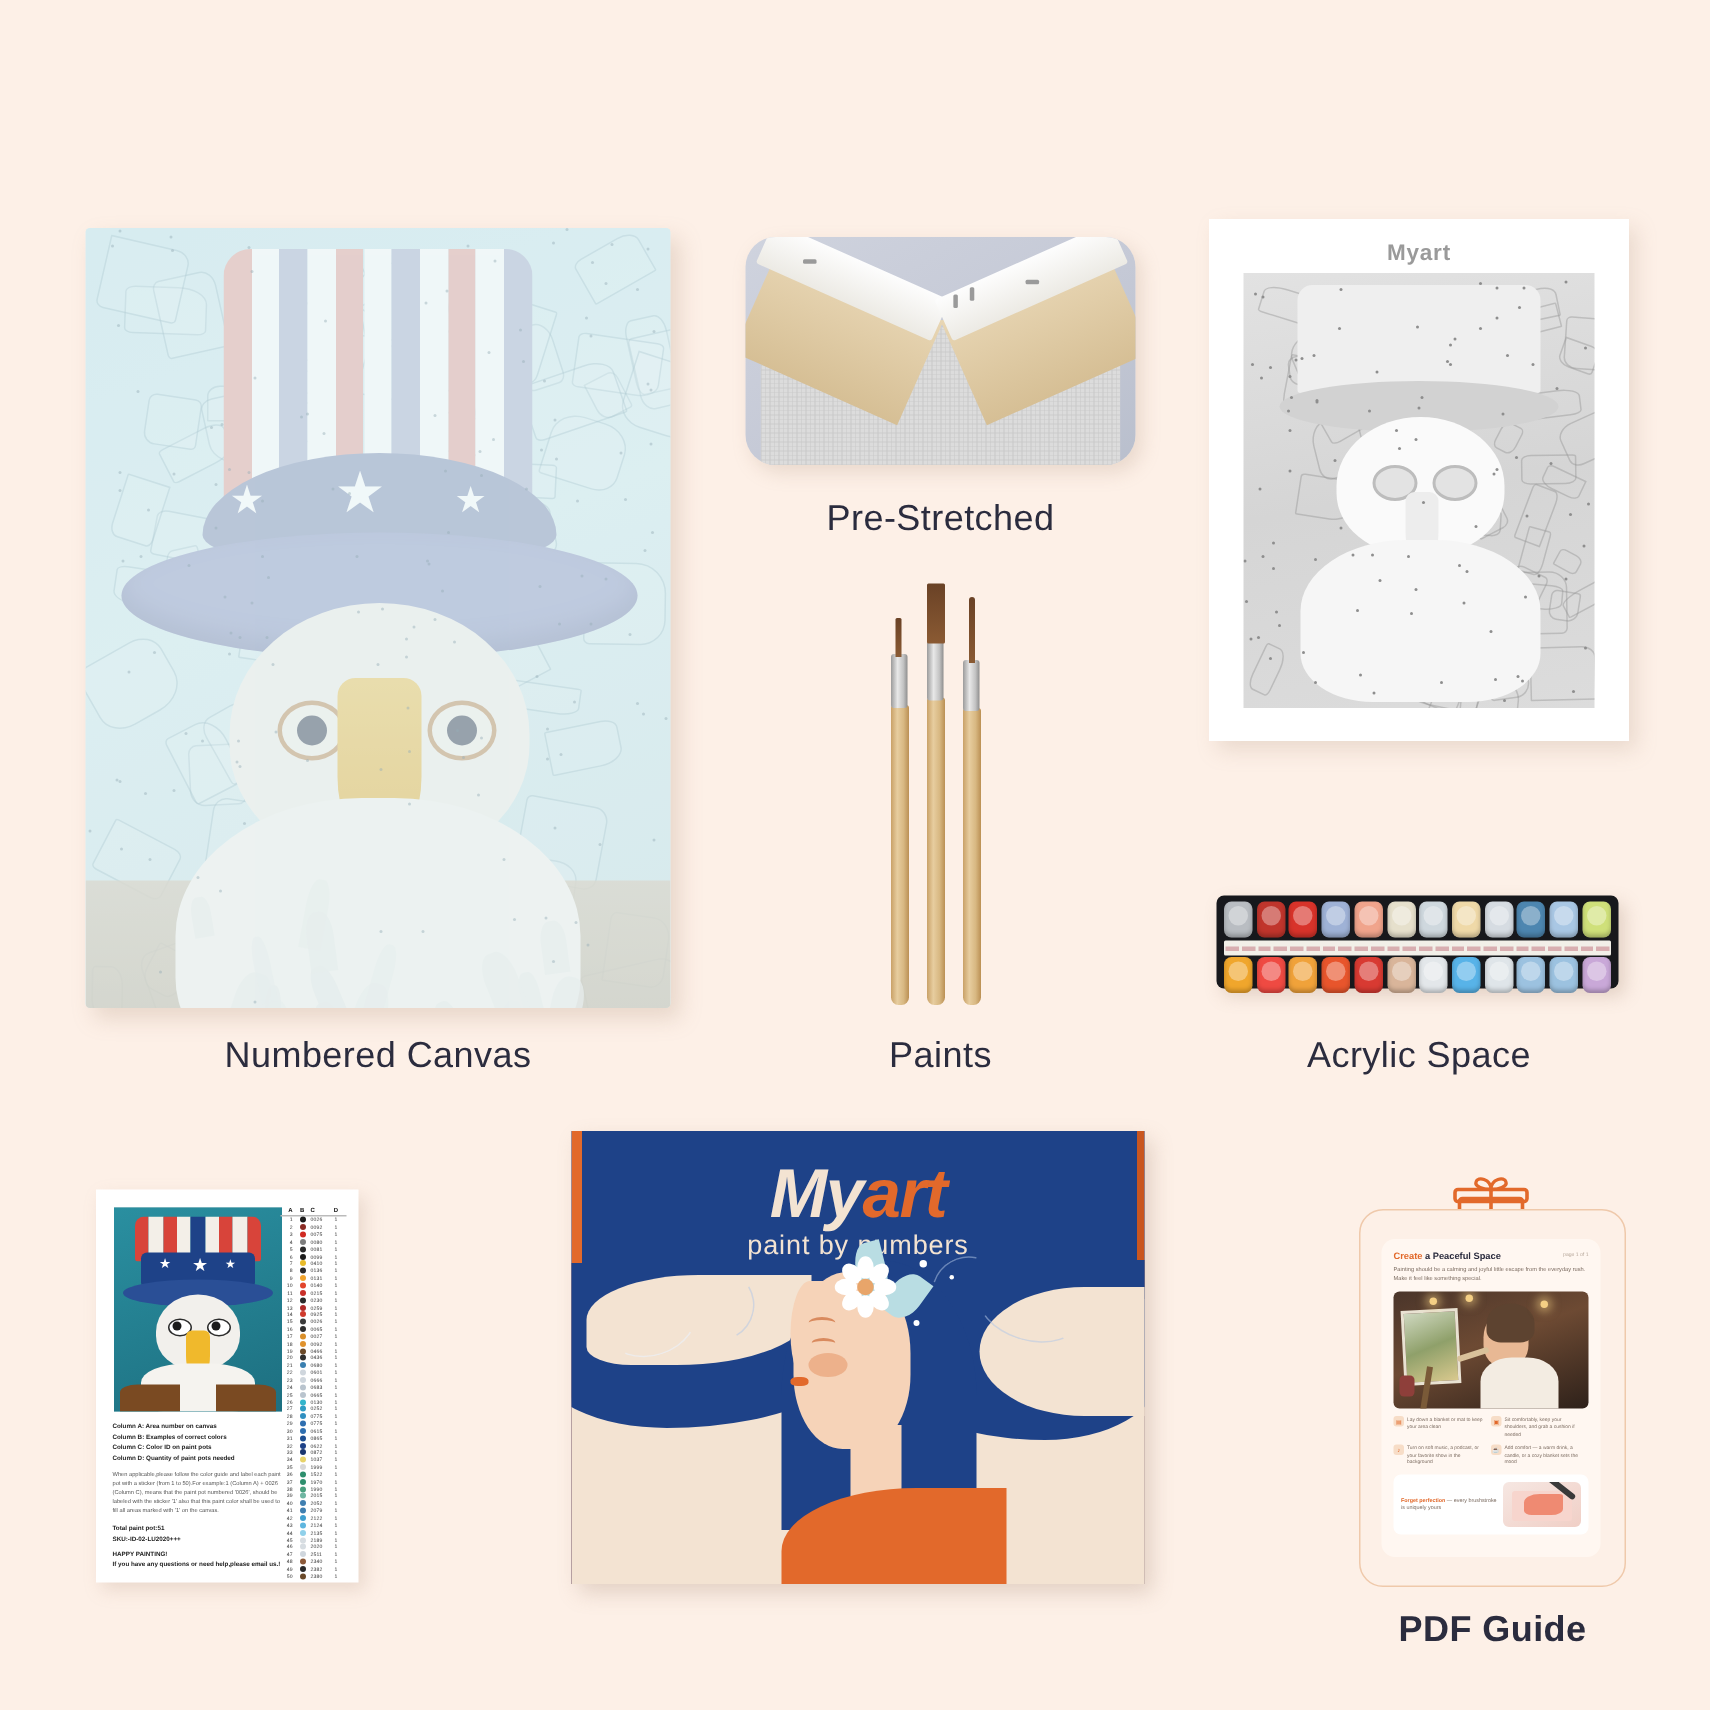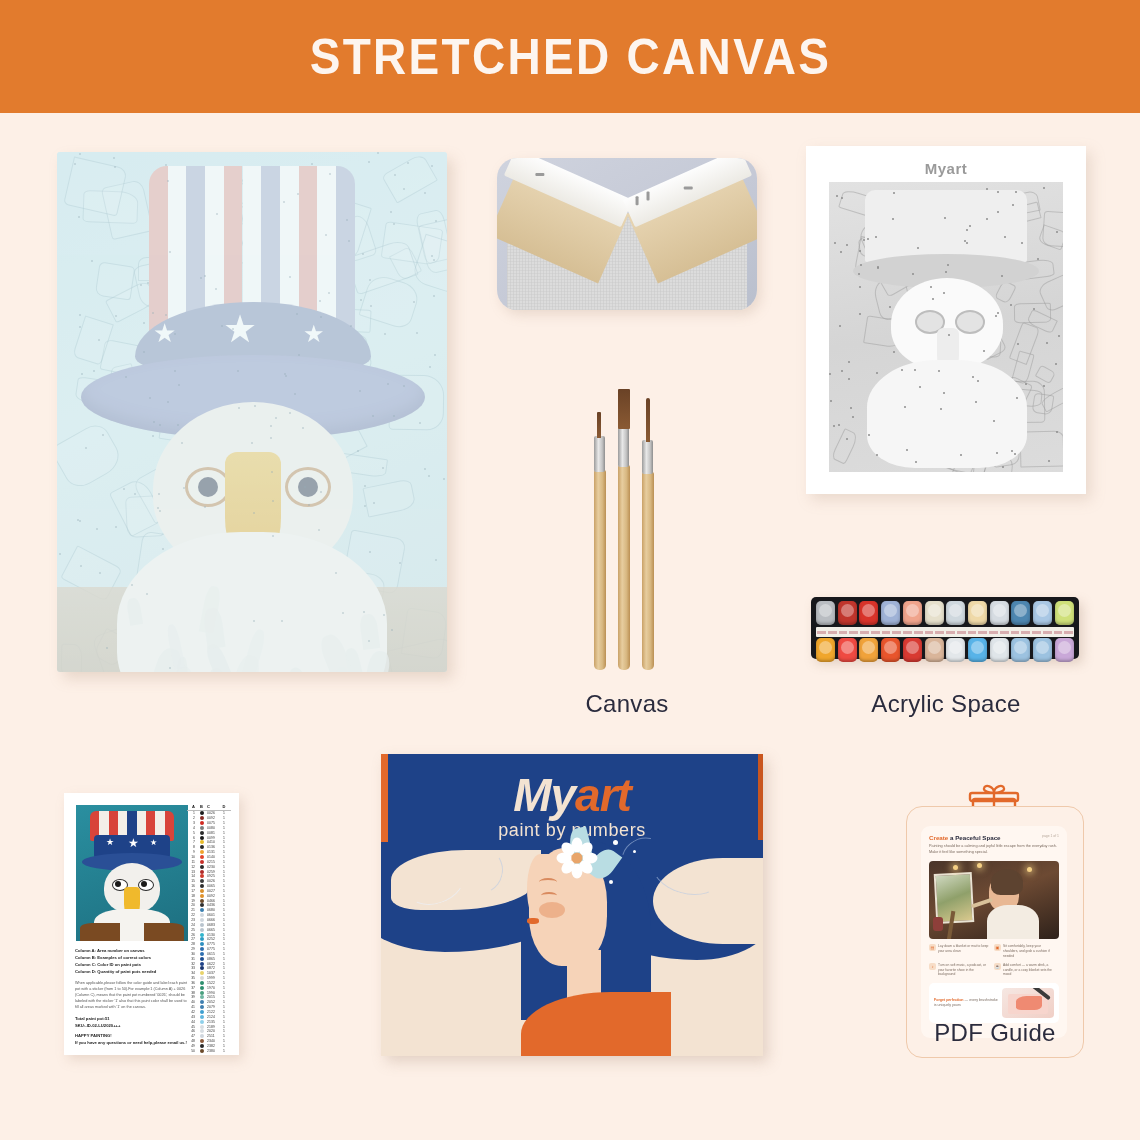--- a/index.html
+++ b/index.html
@@ -172,23 +172,20 @@
   .pdf-note-tx{font-size:3.6px;color:#7b6b60;line-height:1.5;}
   .pdf-note-tx b{color:#e2692b;}
   .pdf-note-img{width:52px;height:30px;border-radius:4px;flex:none;
     background:linear-gradient(150deg,#f6e7e2,#f0cfc6);position:relative;overflow:hidden;}
 </style>
 </head>
 <body>
 
 <div class="page">
 
-  <div class="header">
-    <h1>STRETCHED CANVAS</h1>
-  </div>
 
   <div class="canvas-wrap">
     <div class="canvas-art">
       <div class="cv-sky"></div>
       <div id="cvshapes">
           <div class="cv-shape" style="left:169.2201217421125px;top:19.650205761316872px;width:18.40167181069959px;height:31.10459533607682px;border-radius:29.777949245541837% 13.15877914951989% 38.257716049382715% 3.4698216735253773%;transform:rotate(-28.103652263374485deg)"></div>
           <div class="cv-shape" style="left:363.3131001371742px;top:58.558384773662546px;width:26.134002057613166px;height:48.846879286694104px;border-radius:20.575788751714676% 23.864026063100138% 7.7592592592592595% 17.323216735253773%;transform:rotate(-12.462448559670783deg)"></div>
           <div class="cv-shape" style="left:179.6977451989026px;top:212.04989711934155px;width:55.907998971193415px;height:15.755829903978052px;border-radius:30.540294924554185% 23.735939643347052% 16.42746913580247% 0.343278463648834%;transform:rotate(-28.071244855967077deg)"></div>
           <div class="cv-shape" style="left:80.87405692729767px;top:105.1247427983539px;width:27.223662551440327px;height:21.83144718792867px;border-radius:29.671467764060356% 22.774519890260628% 34.26234567901234% 2.5300068587105624%;transform:rotate(0.06995884773662908deg)"></div>
           <div class="cv-shape" style="left:159.3420353223594px;top:362.7829218106996px;width:43.580992798353904px;height:37.07373113854595px;border-radius:27.969307270233195% 30.979766803840878% 31.263888888888893% 33.883401920438956%;transform:rotate(26.96116255144033deg)"></div>
@@ -445,53 +442,55 @@
           <div class="dot" style="left:101.11485768175584px;top:340.69537037037037px"></div>
           <div class="dot" style="left:120.19975137174211px;top:271.9794238683128px"></div>
           <div class="dot" style="left:267.5541923868313px;top:81.69557613168725px"></div>
           <div class="dot" style="left:304.9065757887517px;top:101.10308641975308px"></div>
           <div class="dot" style="left:237.02233367626886px;top:241.0167695473251px"></div>
           <div class="dot" style="left:225.92615740740743px;top:49.14032921810699px"></div>
           <div class="dot" style="left:376.45755315500685px;top:143.3996913580247px"></div>
         </div>
     </div>
   </div>
+  <div class="cap" style="left:57px;top:690px;width:390px;">Numbered Canvas</div>
 
   <div class="frame-photo">
     <div class="cloth" style="left:10px;top:60px;width:240px;height:92px;clip-path:polygon(0 18%,50% 0,100% 18%,100% 100%,0 100%);"></div>
     <div class="bar-edge" style="left:12px;top:56px;width:120px;height:76px;transform:rotate(24deg);transform-origin:100% 0;"></div>
     <div class="bar-edge" style="right:10px;top:56px;width:120px;height:76px;transform:rotate(-24deg);transform-origin:0 0;"></div>
     <div class="bar" style="left:8px;top:42px;width:128px;height:30px;transform:rotate(24deg);transform-origin:100% 0;border-radius:2px;">
       <div class="staple" style="left:28px;top:13px;transform:rotate(-24deg);"></div>
     </div>
     <div class="bar" style="right:6px;top:42px;width:128px;height:30px;transform:rotate(-24deg);transform-origin:0 0;border-radius:2px;">
       <div class="staple" style="left:60px;top:14px;transform:rotate(24deg);"></div>
       <div class="staple" style="left:8px;top:5px;transform:rotate(24deg) rotate(90deg);"></div>
       <div class="staple" style="left:20px;top:5px;transform:rotate(24deg) rotate(90deg);"></div>
     </div>
   </div>
+  <div class="cap" style="left:497px;top:332px;width:260px;">Pre-Stretched</div>
 
   <div class="brushes">
     <div class="brush" style="left:0;height:255px;">
       <div class="handle" style="height:200px;"></div>
       <div class="ferrule" style="bottom:198px;height:36px;"></div>
       <div class="bristle" style="bottom:232px;left:3px;width:4px;height:26px;border-radius:1px 1px 0 0;"></div>
     </div>
     <div class="brush" style="left:24px;height:282px;">
       <div class="handle" style="height:205px;"></div>
       <div class="ferrule" style="bottom:203px;height:40px;"></div>
       <div class="bristle" style="bottom:241px;left:0;width:12px;height:40px;border-radius:1px;"></div>
     </div>
     <div class="brush" style="left:48px;height:272px;">
       <div class="handle" style="height:198px;"></div>
       <div class="ferrule" style="bottom:196px;height:34px;"></div>
       <div class="bristle" style="bottom:228px;left:4px;width:4px;height:44px;border-radius:2px 2px 0 0;"></div>
     </div>
   </div>
-  <div class="cap" style="left:497px;top:690px;width:260px;">Canvas</div>
+  <div class="cap" style="left:497px;top:690px;width:260px;">Paints</div>
 
   <div class="ref-sheet">
     <div class="ref-logo">Myart</div>
     <div class="ref-img">
       <div id="grefshapes">
           <div class="gshape" style="left:61.897633744855966px;top:20.477644890260628px;width:40.89012345679012px;height:18.87152777777778px;border-radius:27.22599451303155% 37.42781207133059% 4.532921810699588% 9.15860768175583%;transform:rotate(18.99434156378601deg)"></div>
           <div class="gshape" style="left:33.18389917695473px;top:37.421124828532236px;width:43.024845679012344px;height:34.74768518518519px;border-radius:32.746056241426615% 19.521947873799725% 22.09002057613169% 27.734224965706446%;transform:rotate(-23.281121399176953deg)"></div>
           <div class="gshape" style="left:164.88683127572017px;top:48.63543810013717px;width:17.409567901234567px;height:34.998842592592595px;border-radius:27.432784636488343% 0.7827503429355281% 8.813786008230453% 25.47650891632373%;transform:rotate(-21.806584362139915deg)"></div>
           <div class="gshape" style="left:72.00643004115226px;top:122.87058470507546px;width:45.04429012345679px;height:27.125px;border-radius:21.286179698216735% 31.210219478737997% 14.704218106995885% 12.385459533607682%;transform:rotate(-21.58204732510288deg)"></div>
           <div class="gshape" style="left:29.542695473251026px;top:53.87656464334705px;width:26.929012345679013px;height:18.62615740740741px;border-radius:24.3062414266118% 0.8043552812071331% 9.761316872427983% 38.4610768175583%;transform:rotate(-7.607510288065843deg)"></div>
@@ -1152,15 +1151,15 @@
       </div>
     <div class="pdf-note">
       <div class="pdf-note-tx"><b>Forget perfection</b><span> — every brushstroke is uniquely yours</span></div>
       <div class="pdf-note-img">
         <div style="position:absolute;left:6px;top:6px;width:40px;height:20px;background:#f7d5cd;border-radius:2px;"></div>
         <div style="position:absolute;left:14px;top:8px;width:26px;height:14px;background:#ef8a72;border-radius:40% 10% 30% 20%;"></div>
         <div style="position:absolute;left:28px;top:2px;width:22px;height:4px;background:#3a3a3a;transform:rotate(38deg);border-radius:2px;"></div>
       </div>
     </div>
   </div>
-  <div class="cap" style="left:900px;top:1019px;width:190px;">PDF Guide</div>
+  <div class="cap" style="left:900px;top:1073px;width:190px;font-weight:bold;">PDF Guide</div>
 
 </div>
 
 </body></html>

